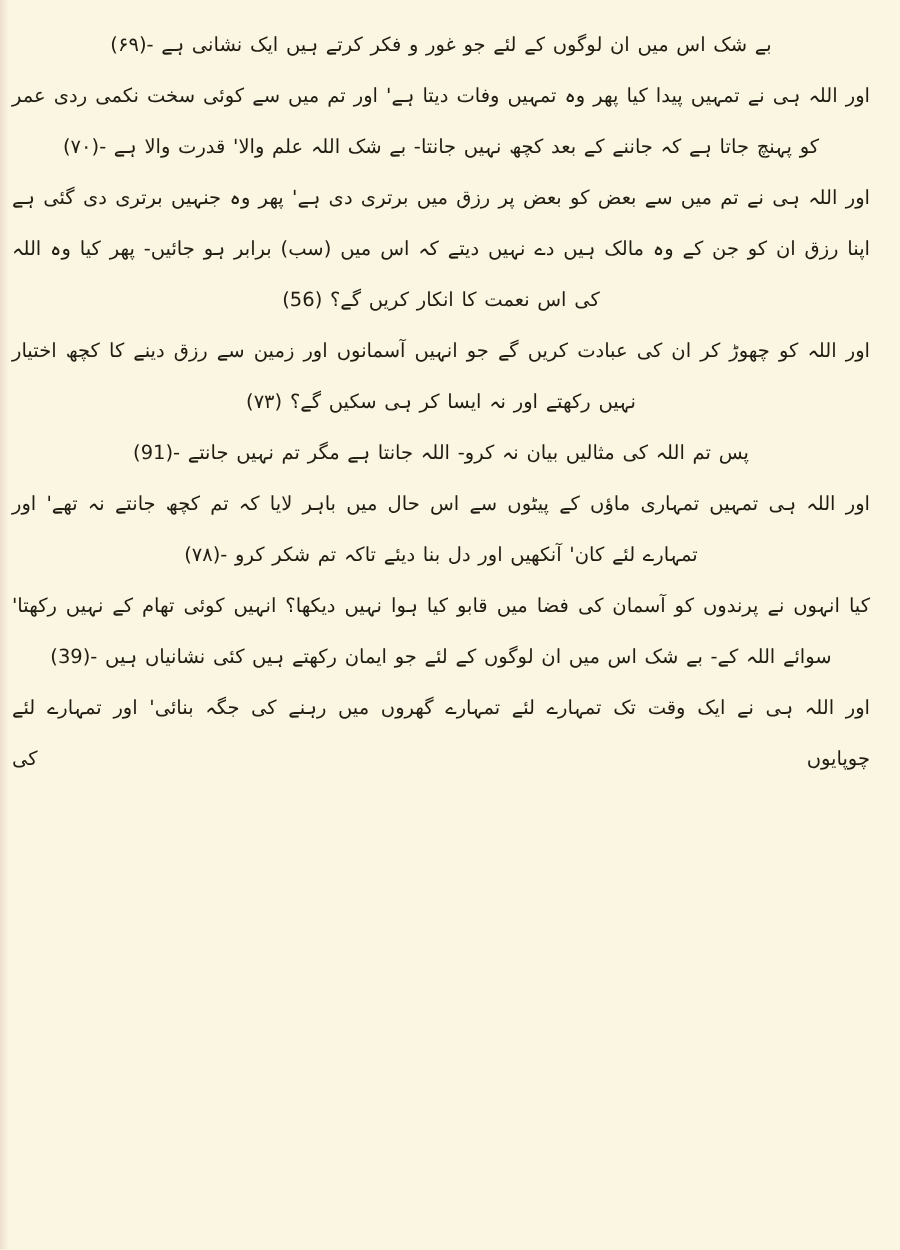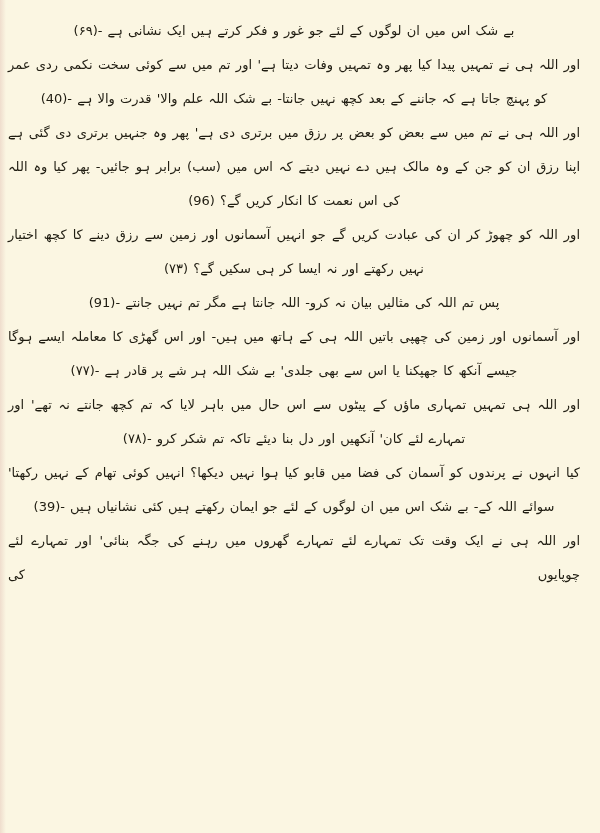--- a/index.html
+++ b/index.html
@@ -46,21 +46,20 @@
     pointer-events: none;
   }
 </style>
 </head>
 <body style="background: rgb(251, 246, 226); color: rgb(32, 29, 18); --edge: #efddcd;">
 
 <div class="page-edge"></div>
 
 <main class="page" dir="rtl" lang="ur">
   <p class="verse">بے شک اس میں ان لوگوں کے لئے جو غور و فکر کرتے ہیں ایک نشانی ہے -(۶۹)</p>
-  <p class="verse">اور اللہ ہی نے تمہیں پیدا کیا پھر وہ تمہیں وفات دیتا ہے' اور تم میں سے کوئی سخت نکمی ردی عمر کو پہنچ جاتا ہے کہ جاننے کے بعد کچھ نہیں جانتا- بے شک اللہ علم والا' قدرت والا ہے -(40)</p>
-  <p class="verse">اور اللہ ہی نے تم میں سے بعض کو بعض پر رزق میں برتری دی ہے' پھر وہ جنہیں برتری دی گئی ہے اپنا رزق ان کو جن کے وہ مالک ہیں دے نہیں دیتے کہ اس میں (سب) برابر ہو جائیں- پھر کیا وہ اللہ کی اس نعمت کا انکار کریں گے؟ (96)</p>
+  <p class="verse">اور اللہ ہی نے تمہیں پیدا کیا پھر وہ تمہیں وفات دیتا ہے' اور تم میں سے کوئی سخت نکمی ردی عمر کو پہنچ جاتا ہے کہ جاننے کے بعد کچھ نہیں جانتا- بے شک اللہ علم والا' قدرت والا ہے -(۷۰)</p>
+  <p class="verse">اور اللہ ہی نے تم میں سے بعض کو بعض پر رزق میں برتری دی ہے' پھر وہ جنہیں برتری دی گئی ہے اپنا رزق ان کو جن کے وہ مالک ہیں دے نہیں دیتے کہ اس میں (سب) برابر ہو جائیں- پھر کیا وہ اللہ کی اس نعمت کا انکار کریں گے؟ (56)</p>
   <p class="verse">اور اللہ کو چھوڑ کر ان کی عبادت کریں گے جو انہیں آسمانوں اور زمین سے رزق دینے کا کچھ اختیار نہیں رکھتے اور نہ ایسا کر ہی سکیں گے؟ (۷۳)</p>
   <p class="verse">پس تم اللہ کی مثالیں بیان نہ کرو- اللہ جانتا ہے مگر تم نہیں جانتے -(91)</p>
-  <p class="verse">اور آسمانوں اور زمین کی چھپی باتیں اللہ ہی کے ہاتھ میں ہیں- اور اس گھڑی کا معاملہ ایسے ہوگا جیسے آنکھ کا جھپکنا یا اس سے بھی جلدی' بے شک اللہ ہر شے پر قادر ہے -(۷۷)</p>
   <p class="verse">اور اللہ ہی تمہیں تمہاری ماؤں کے پیٹوں سے اس حال میں باہر لایا کہ تم کچھ جانتے نہ تھے' اور تمہارے لئے کان' آنکھیں اور دل بنا دیئے تاکہ تم شکر کرو -(۷۸)</p>
   <p class="verse">کیا انہوں نے پرندوں کو آسمان کی فضا میں قابو کیا ہوا نہیں دیکھا؟ انہیں کوئی تھام کے نہیں رکھتا' سوائے اللہ کے- بے شک اس میں ان لوگوں کے لئے جو ایمان رکھتے ہیں کئی نشانیاں ہیں -(39)</p>
   <p class="verse continued">اور اللہ ہی نے ایک وقت تک تمہارے لئے تمہارے گھروں میں رہنے کی جگہ بنائی' اور تمہارے لئے چوپایوں کی</p>
 </main>
 
 </body></html>

